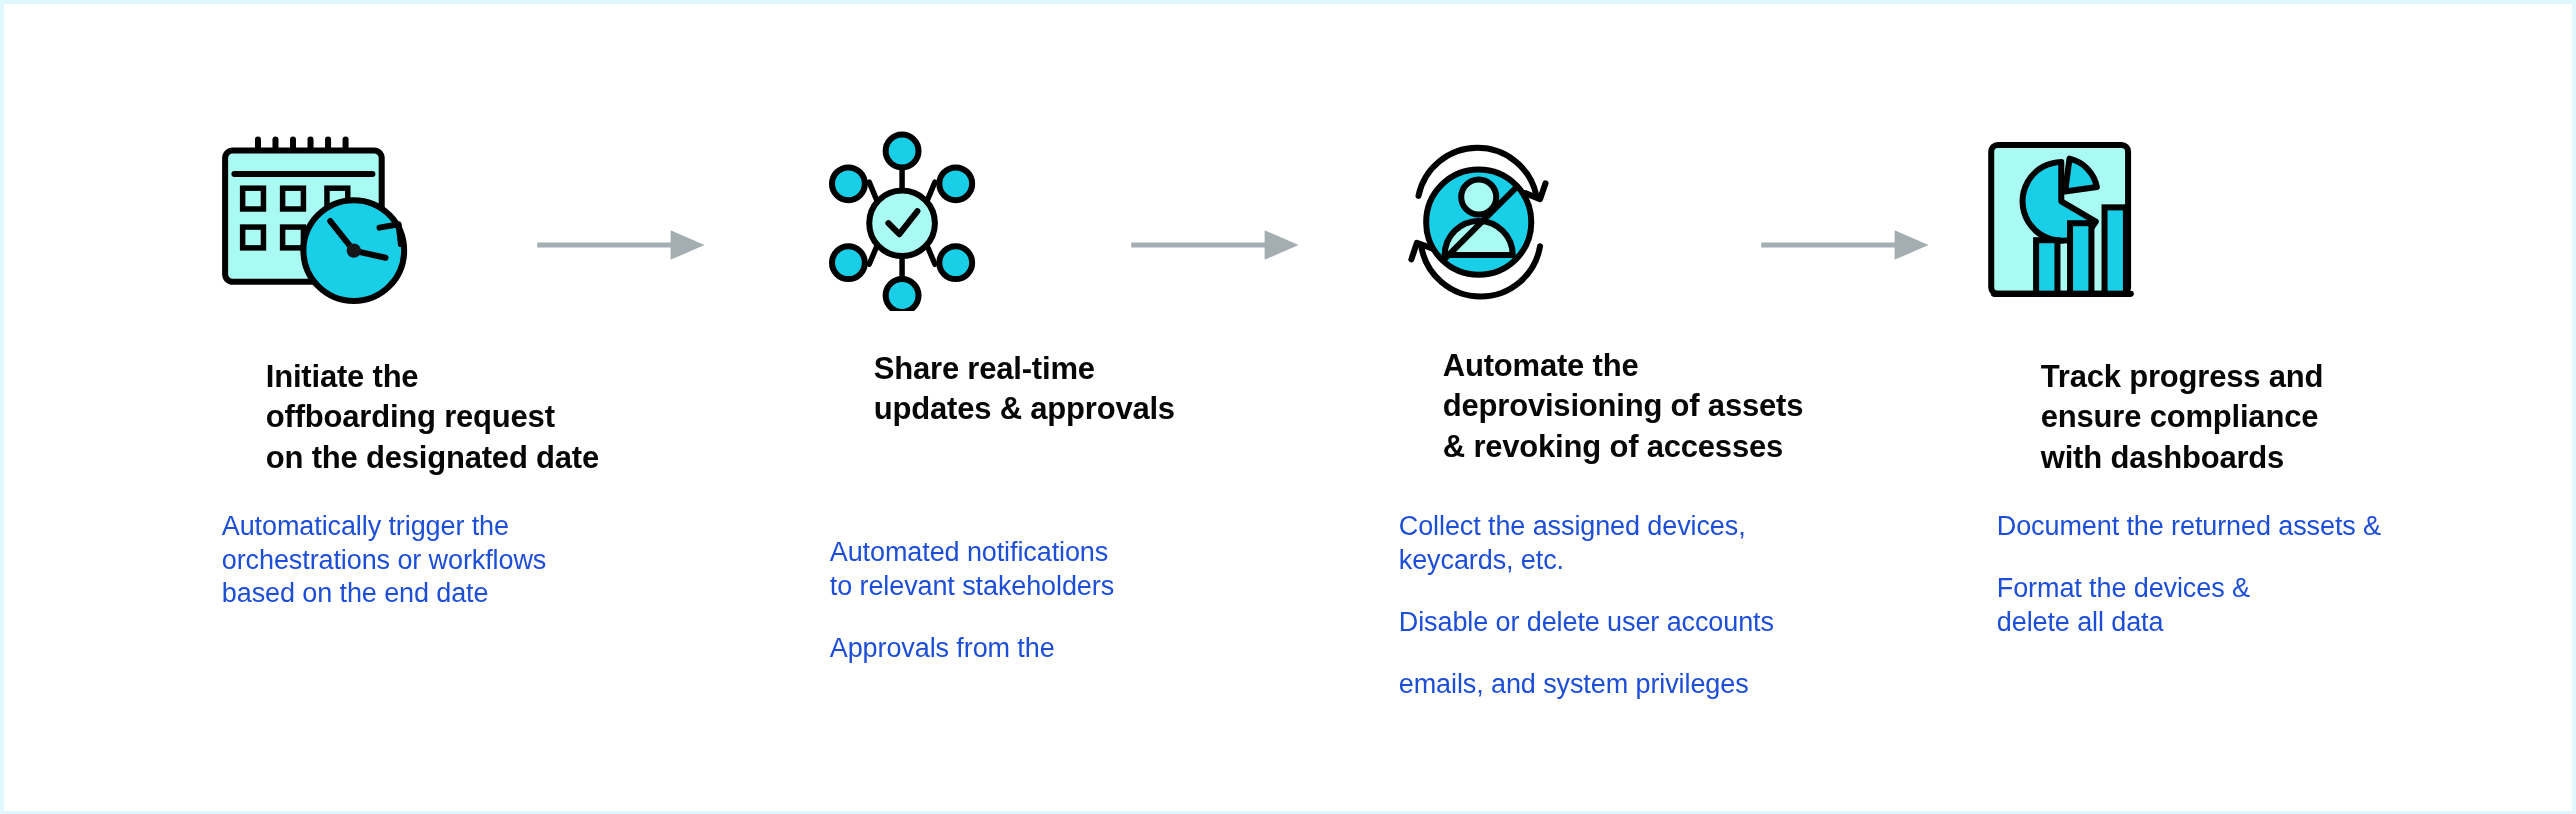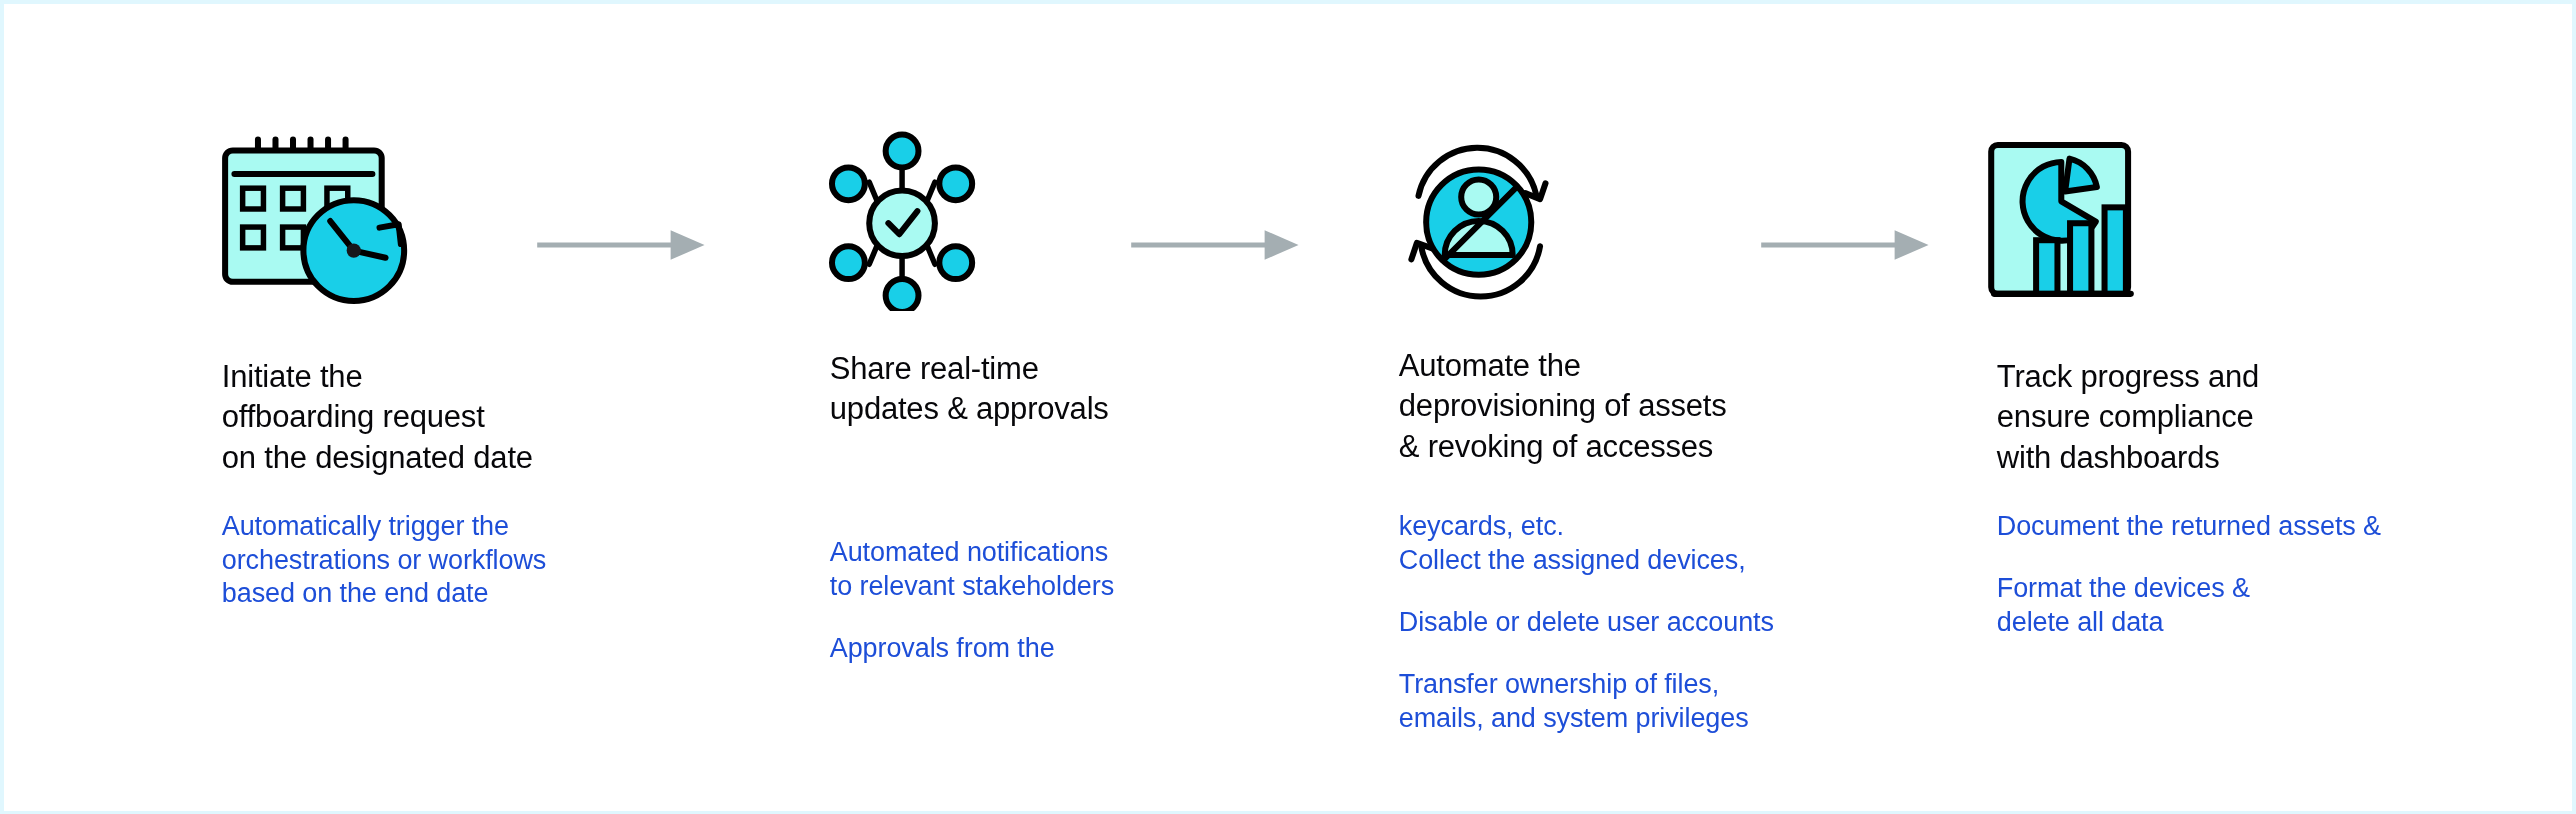--- a/index.html
+++ b/index.html
@@ -46,24 +46,25 @@
     position: absolute;
     top: 219px;
     width: 175px;
     height: 44px;
   }
 
   
   .heading {
     position: absolute;
     font-size: 31px;
-    font-weight: 400;
+    font-weight: 700;
     line-height: 1.31;
     color: #07070A;
     letter-spacing: -0.2px;
+    margin-left: 44px;
   }
 
   .body-list {
     position: absolute;
   }
 
   .body-item {
     font-size: 27px;
     line-height: 1.25;
     color: #1d4ed8;
@@ -203,28 +204,27 @@
     </div>
 
     <div class="heading" style="left:1395px; top:342px; width:449px;">
       <div>Automate the</div>
       <div>deprovisioning of assets</div>
       <div>&amp; revoking of accesses</div>
     </div>
 
     <div class="body-list" style="left:1395px; top:506px; width:454px;">
       <div class="body-item">
+        <div>Collect the assigned devices,</div>
         <div>keycards, etc.</div>
-        <div>Collect the assigned devices,</div>
       </div>
       <div class="body-item">
         <div>Disable or delete user accounts</div>
       </div>
       <div class="body-item">
-        <div>Transfer ownership of files,</div>
         <div>emails, and system privileges</div>
       </div>
     </div>
   </div>
 
   <div class="arrow" style="left:1755px;">
     <svg width="175" height="44" viewBox="0 0 320 80" xmlns="http://www.w3.org/2000/svg">
       <line x1="4" y1="40" x2="252" y2="40" stroke="#A4AEB2" stroke-width="9"></line>
       <polygon points="248,13 310,40 248,67" fill="#A4AEB2"></polygon>
     </svg>

